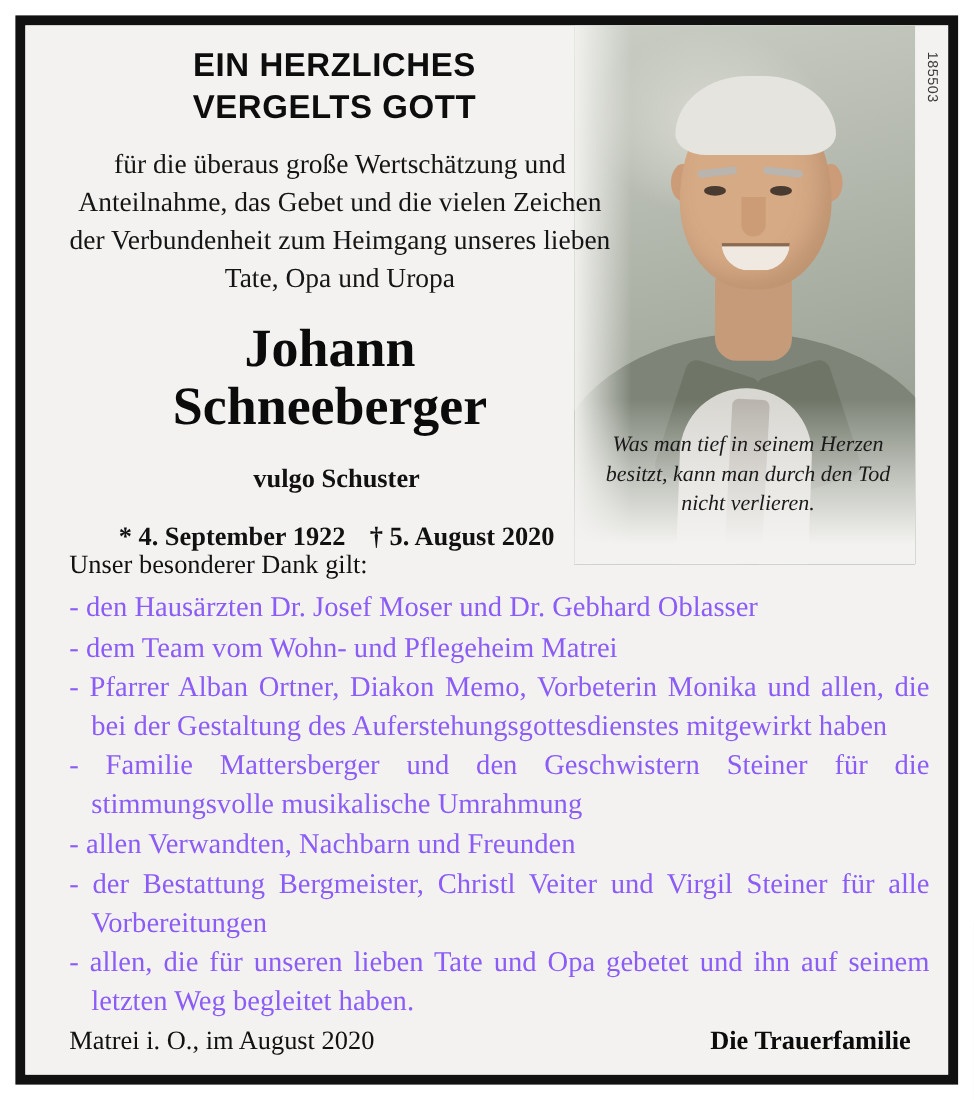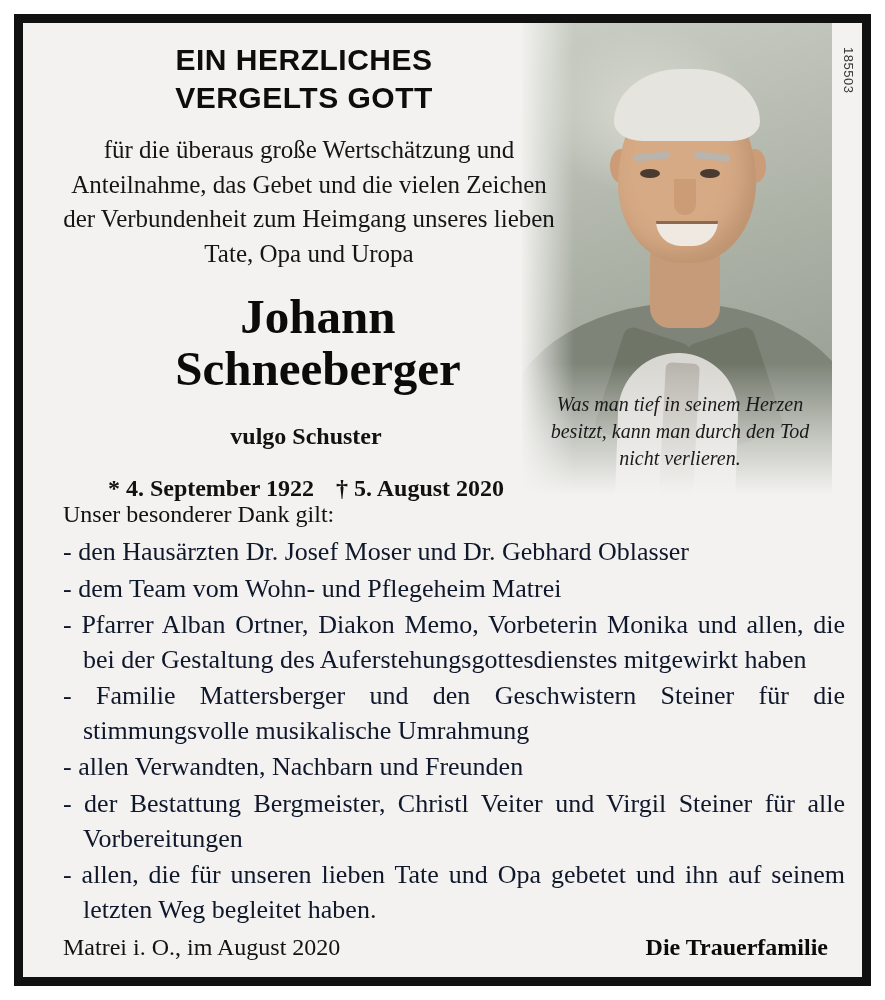--- a/index.html
+++ b/index.html
@@ -250,21 +250,21 @@
     width: 500px;
     text-align: center;
     font-size: 25px;
     line-height: 1.38;
     color: #151515;
   }
 
   .name {
     position: absolute;
     top: 268px;
-    left: 42px;
+    left: 24px;
     width: 506px;
     text-align: center;
     font-weight: bold;
     font-size: 49px;
     line-height: 1.07;
     color: #0b0b0b;
   }
   .name .l2 { display: block; }
 
   .vulgo {
@@ -314,21 +314,21 @@
     color: #111111;
   }
 
   .thanks-list {
     position: absolute;
     top: 512px;
     left: 40px;
     width: 782px;
     font-size: 26px;
     line-height: 1.33;
-    color: #0f172a;
+    color: #8b5cf6;
   }
   .thanks-list .item {
     display: block;
     margin-bottom: 2px;
     text-align: justify;
     text-justify: inter-word;
     padding-left: 20px;
     text-indent: -20px;
   }
   .thanks-list .item.nojust { text-align: left; }

